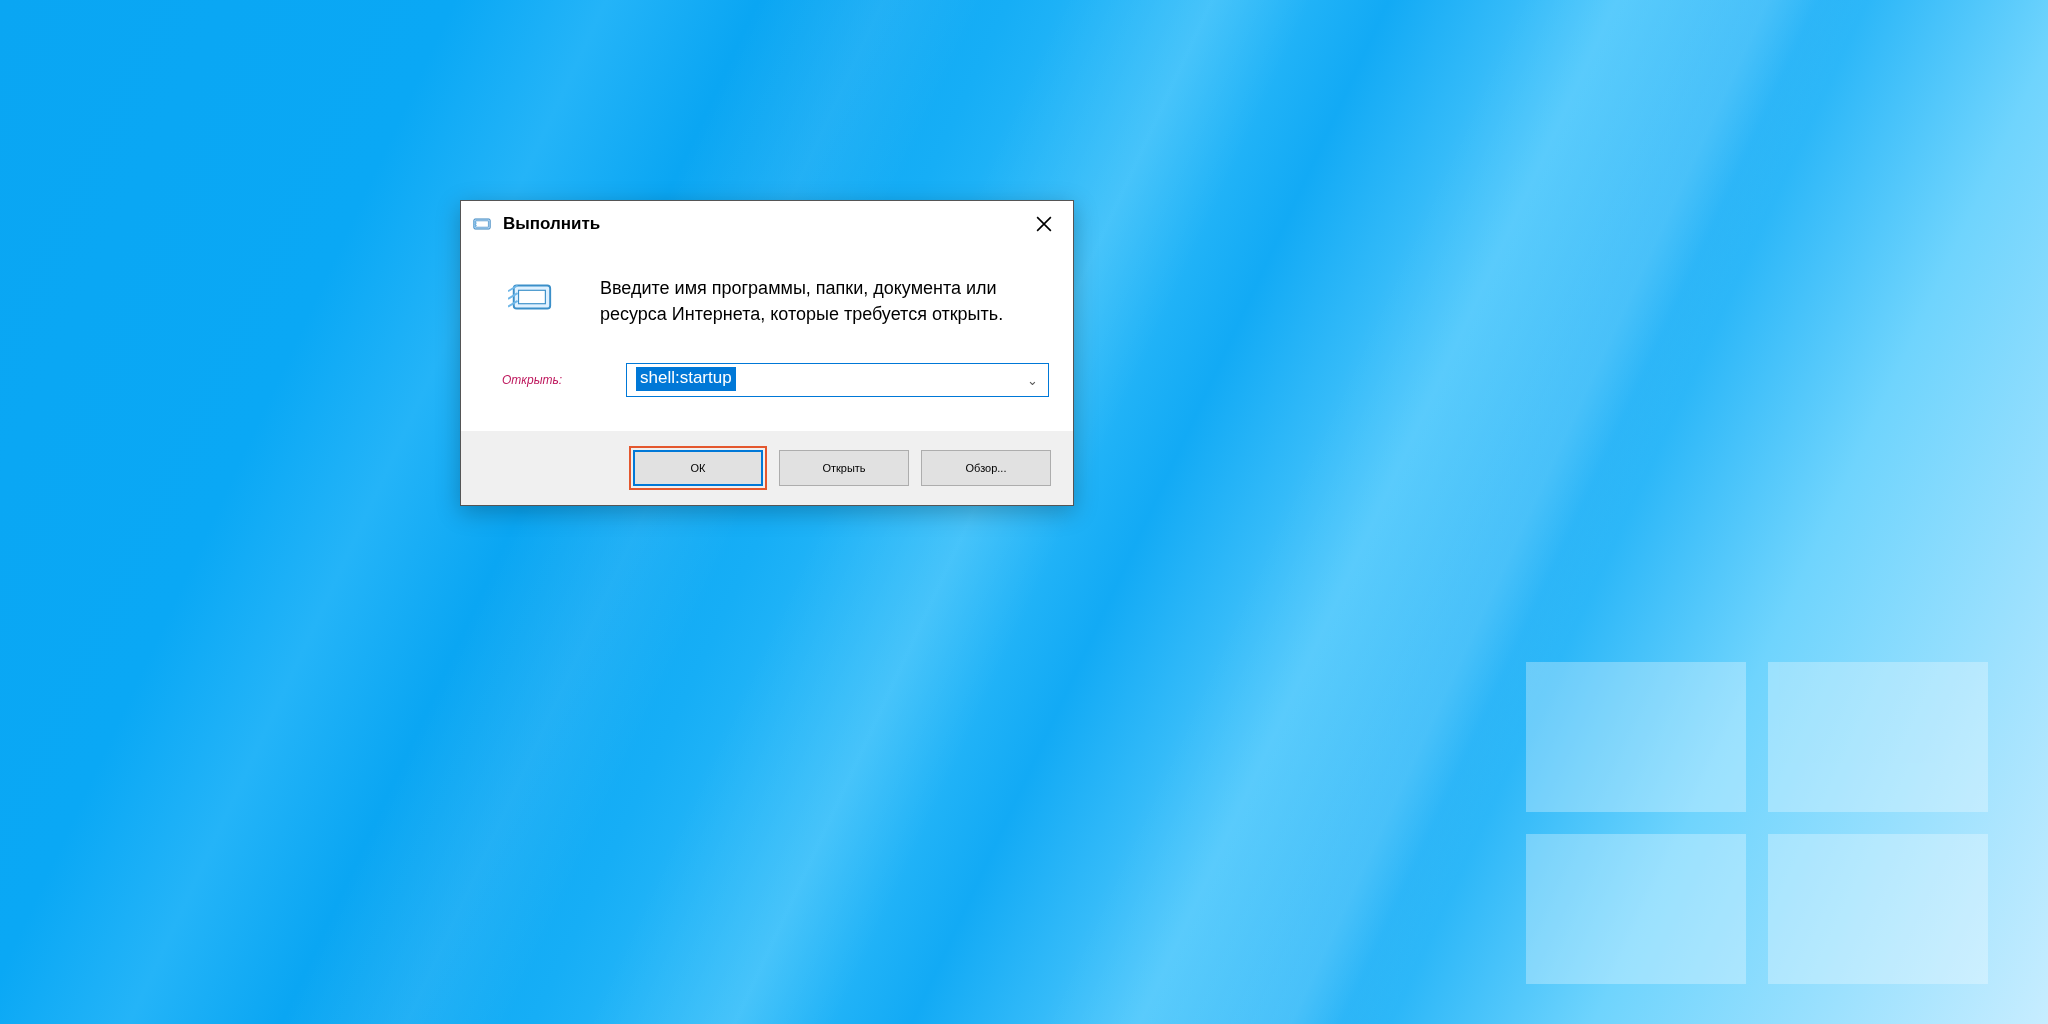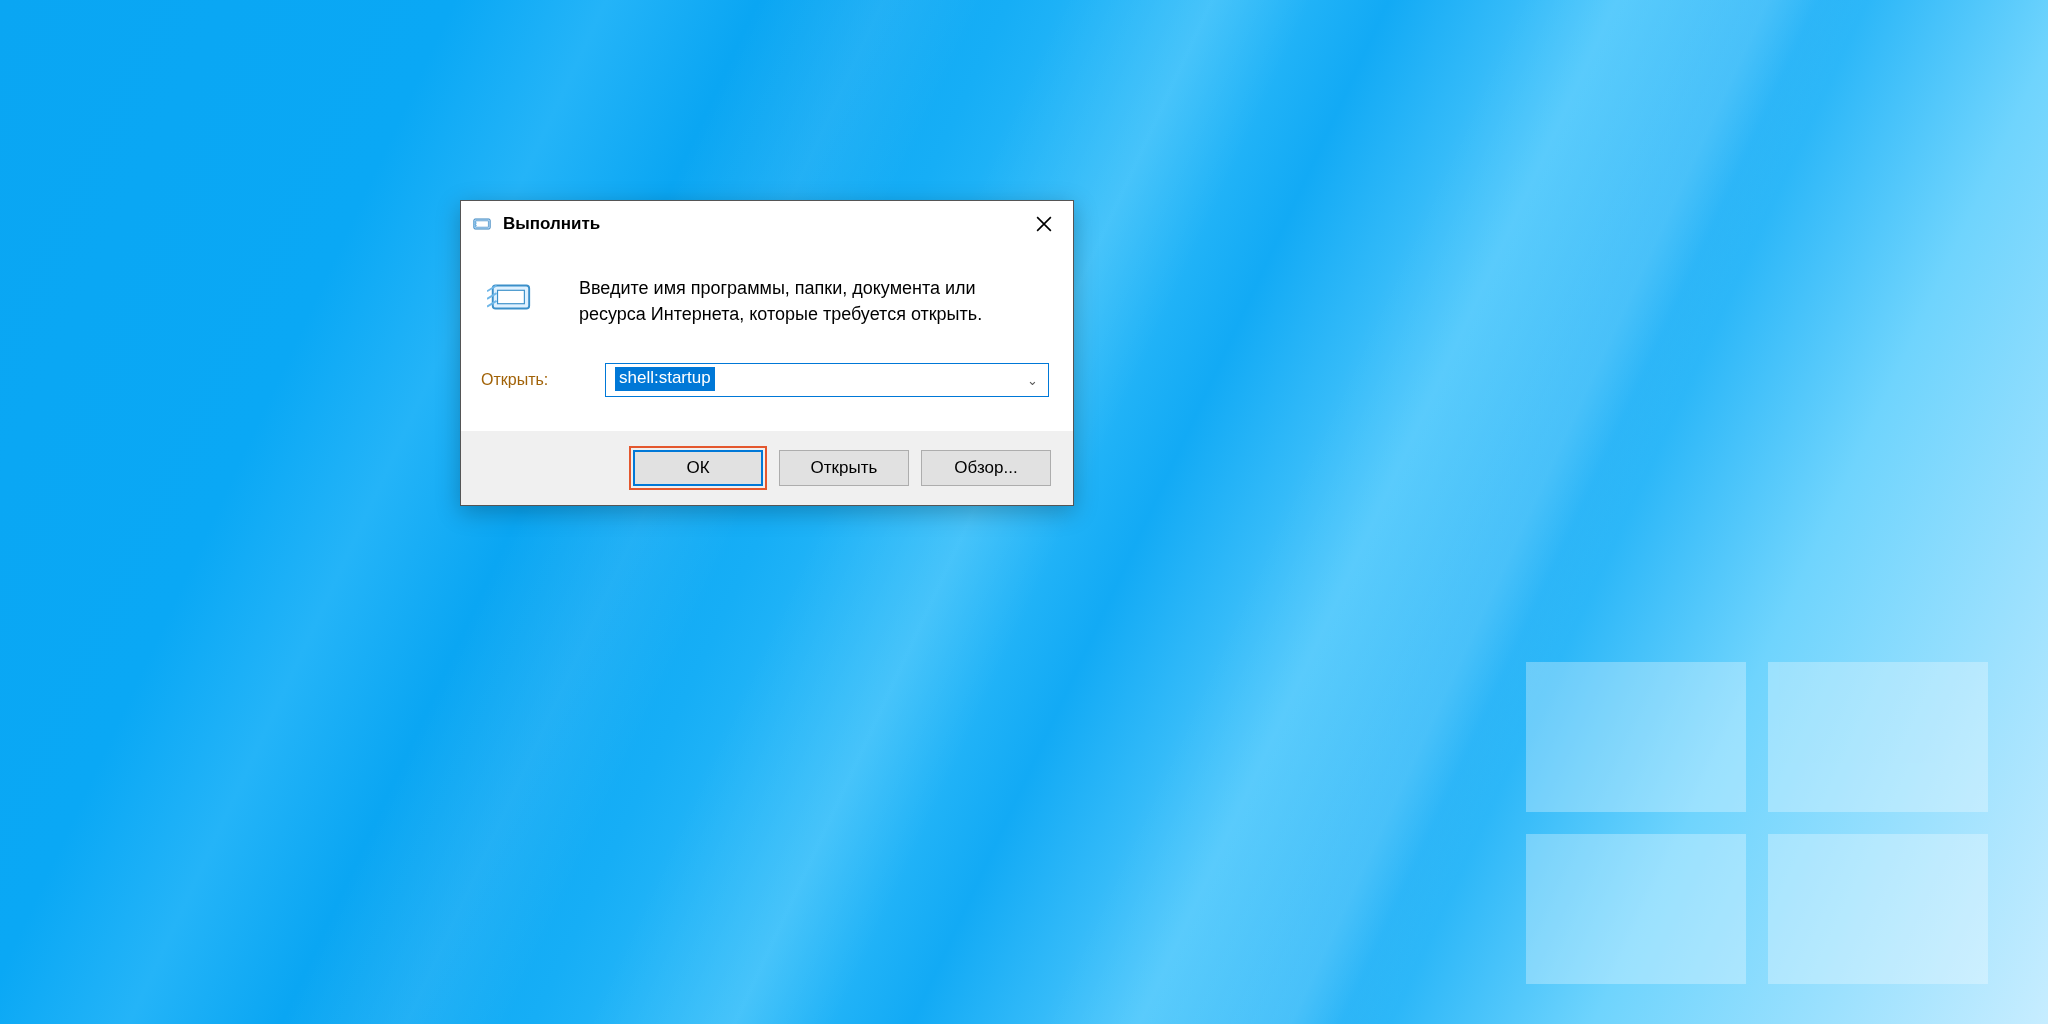--- a/index.html
+++ b/index.html
@@ -84,21 +84,21 @@
   .titlebar .spacer { flex: 1; }
   .titlebar .close-btn {
     width: 58px; height: 46px;
     display:flex; align-items:center; justify-content:center;
     cursor: pointer;
   }
 
   .body-area {
     display: flex;
     flex-direction: column;
-    padding: 28px 24px 34px 20px;
+    padding: 28px 24px 34px 41px;
     background: #ffffff;
   }
 
   .desc-row {
     display: flex;
     align-items: flex-start;
     gap: 46px;
   }
   .run-big-icon {
     width: 46px; height: 46px;
@@ -113,23 +113,24 @@
     max-width: 430px;
   }
 
   .input-row {
     display: flex;
     align-items: center;
     margin-top: 36px;
     gap: 28px;
   }
   .input-label {
-    font-size: 16px;
-    color: #a16207;
+    font-size: 12px;
+    color: #be185d;
     min-width: 96px;
+    font-style: italic;
   }
   .combo {
     position: relative;
     flex: 1;
     height: 34px;
     border: 1px solid #0078d7;
     background: #fff;
     display: flex;
     align-items: center;
   }
@@ -158,21 +159,21 @@
     align-items:center;
     justify-content:flex-end;
     gap: 12px;
     padding: 0 22px;
   }
   .btn {
     width: 130px;
     height: 36px;
     background: #e1e1e1;
     border: 1px solid #adadad;
-    font-size: 17px;
+    font-size: 11px;
     color:#000;
     display:flex; align-items:center; justify-content:center;
     cursor:pointer;
   }
   .btn.default-wrap {
     padding: 2px;
     border: 2px solid #e4572e;
     width: 138px;
     height: 44px;
     background: transparent;

